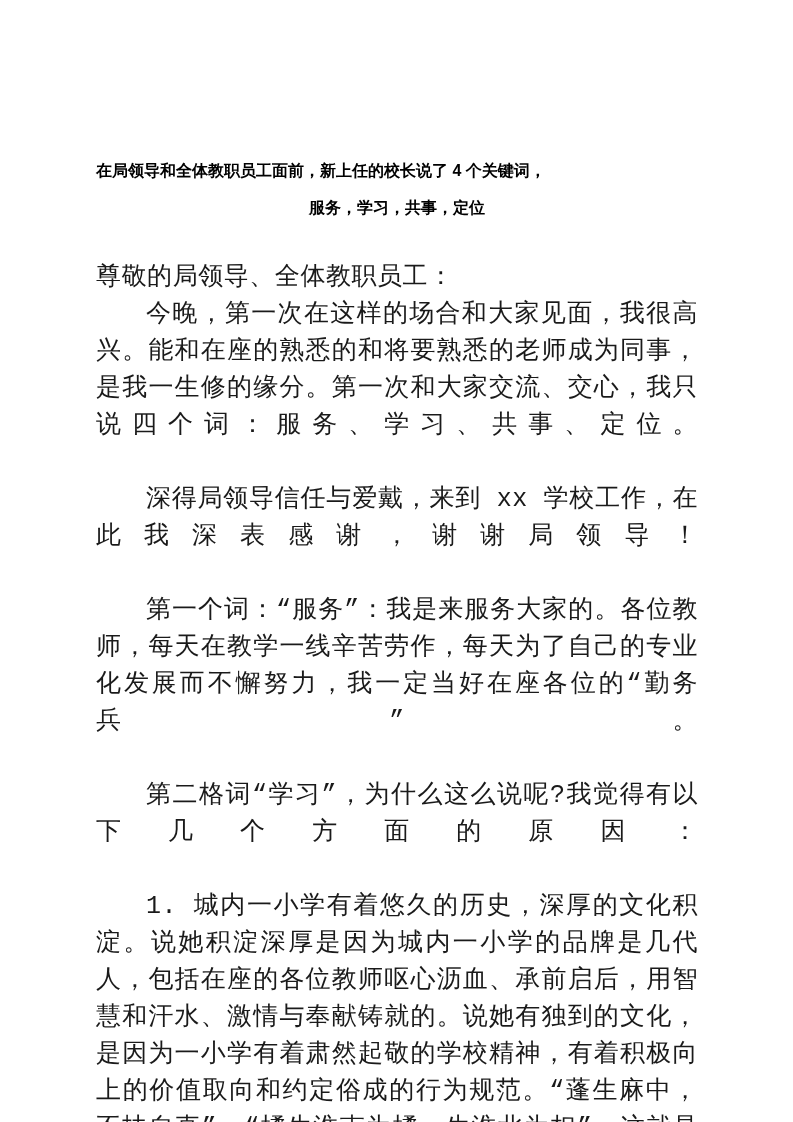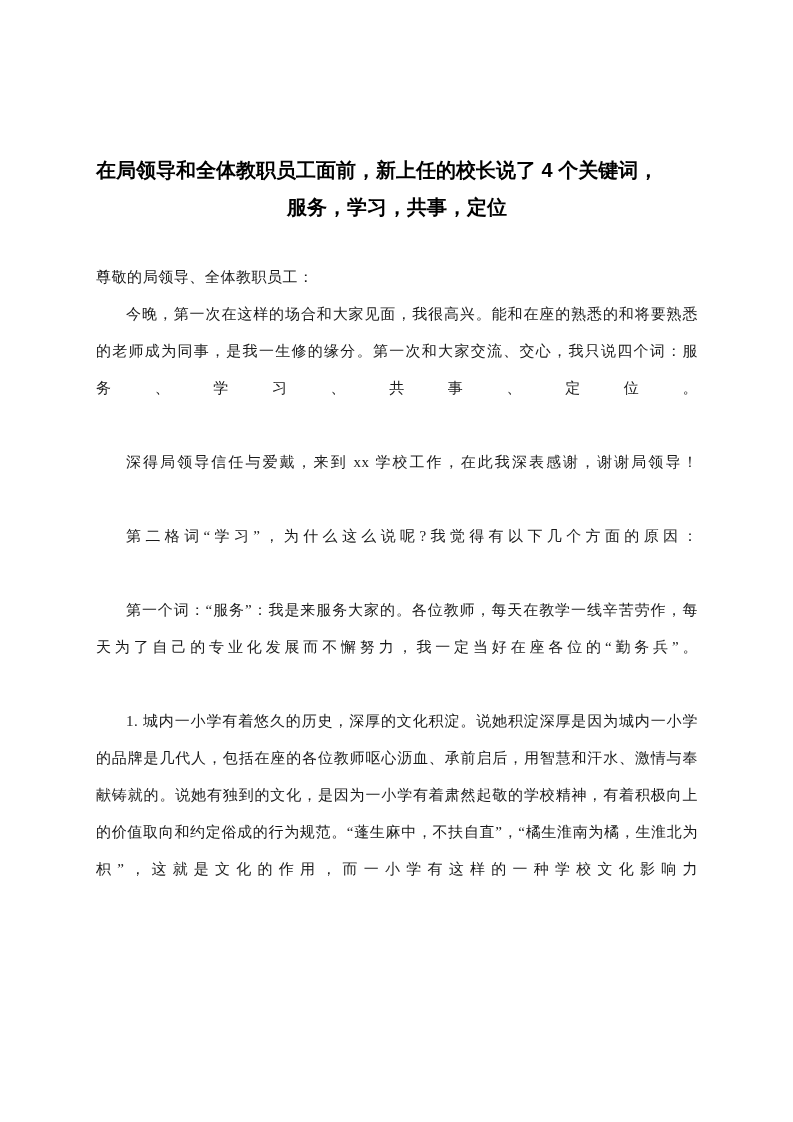--- a/index.html
+++ b/index.html
@@ -31,21 +31,21 @@
     position: absolute;
     left: 96px;
     top: 152px;
     width: 602px;
   }
 
   
   .doc-title {
     font-family: "Liberation Sans", "DejaVu Sans", sans-serif;
     font-weight: bold;
-    font-size: 20px;
+    font-size: 16px;
     line-height: 37px;
     text-align: center;
     letter-spacing: 0px;
     color: #000000;
     margin: 0;
     padding: 0;
   }
   .doc-title .t-line {
     display: block;
     white-space: nowrap;
@@ -55,22 +55,22 @@
   }
   .doc-title .t-line-2 {
   }
 
   
   .body-block {
     margin-top: 33px;
   }
 
   .para {
-    font-family: Liberation Serif, serif;
-    font-size: 15px;
+    font-family: Liberation Mono, monospace;
+    font-size: 25px;
     line-height: 37px;
     color: #1a1a1a;
     margin: 0 0 0 0;
     text-align: justify;
     text-justify: inter-character;
     letter-spacing: 0.55px;
     word-break: break-all;
   }
   .para.indent {
     text-indent: 2em;
@@ -100,21 +100,21 @@
     </h1>
 
     <div class="body-block">
       <p class="para noindent short">尊敬的局领导、全体教职员工：</p>
 
 
       <p class="para indent">今晚，第一次在这样的场合和大家见面，我很高兴。能和在座的熟悉的和将要熟悉的老师成为同事，是我一生修的缘分。第一次和大家交流、交心，我只说四个词：服务、学习、共事、定位。</p>
 
       <p class="para indent">深得局领导信任与爱戴，来到 xx 学校工作，在此我深表感谢，谢谢局领导！</p>
 
+      <p class="para indent">第一个词：“服务”：我是来服务大家的。各位教师，每天在教学一线辛苦劳作，每天为了自己的专业化发展而不懈努力，我一定当好在座各位的“勤务兵”。</p>
+
       <p class="para indent">第二格词“学习”，为什么这么说呢?我觉得有以下几个方面的原因：</p>
-
-      <p class="para indent">第一个词：“服务”：我是来服务大家的。各位教师，每天在教学一线辛苦劳作，每天为了自己的专业化发展而不懈努力，我一定当好在座各位的“勤务兵”。</p>
 
       <p class="para indent">1. 城内一小学有着悠久的历史，深厚的文化积淀。说她积淀深厚是因为城内一小学的品牌是几代人，包括在座的各位教师呕心沥血、承前启后，用智慧和汗水、激情与奉献铸就的。说她有独到的文化，是因为一小学有着肃然起敬的学校精神，有着积极向上的价值取向和约定俗成的行为规范。“蓬生麻中，不扶自直”，“橘生淮南为橘，生淮北为枳”，这就是文化的作用，而一小学有这样的一种学校文化影响力</p>
     </div>
 
   </div>
 </div>
 
 </body></html>

